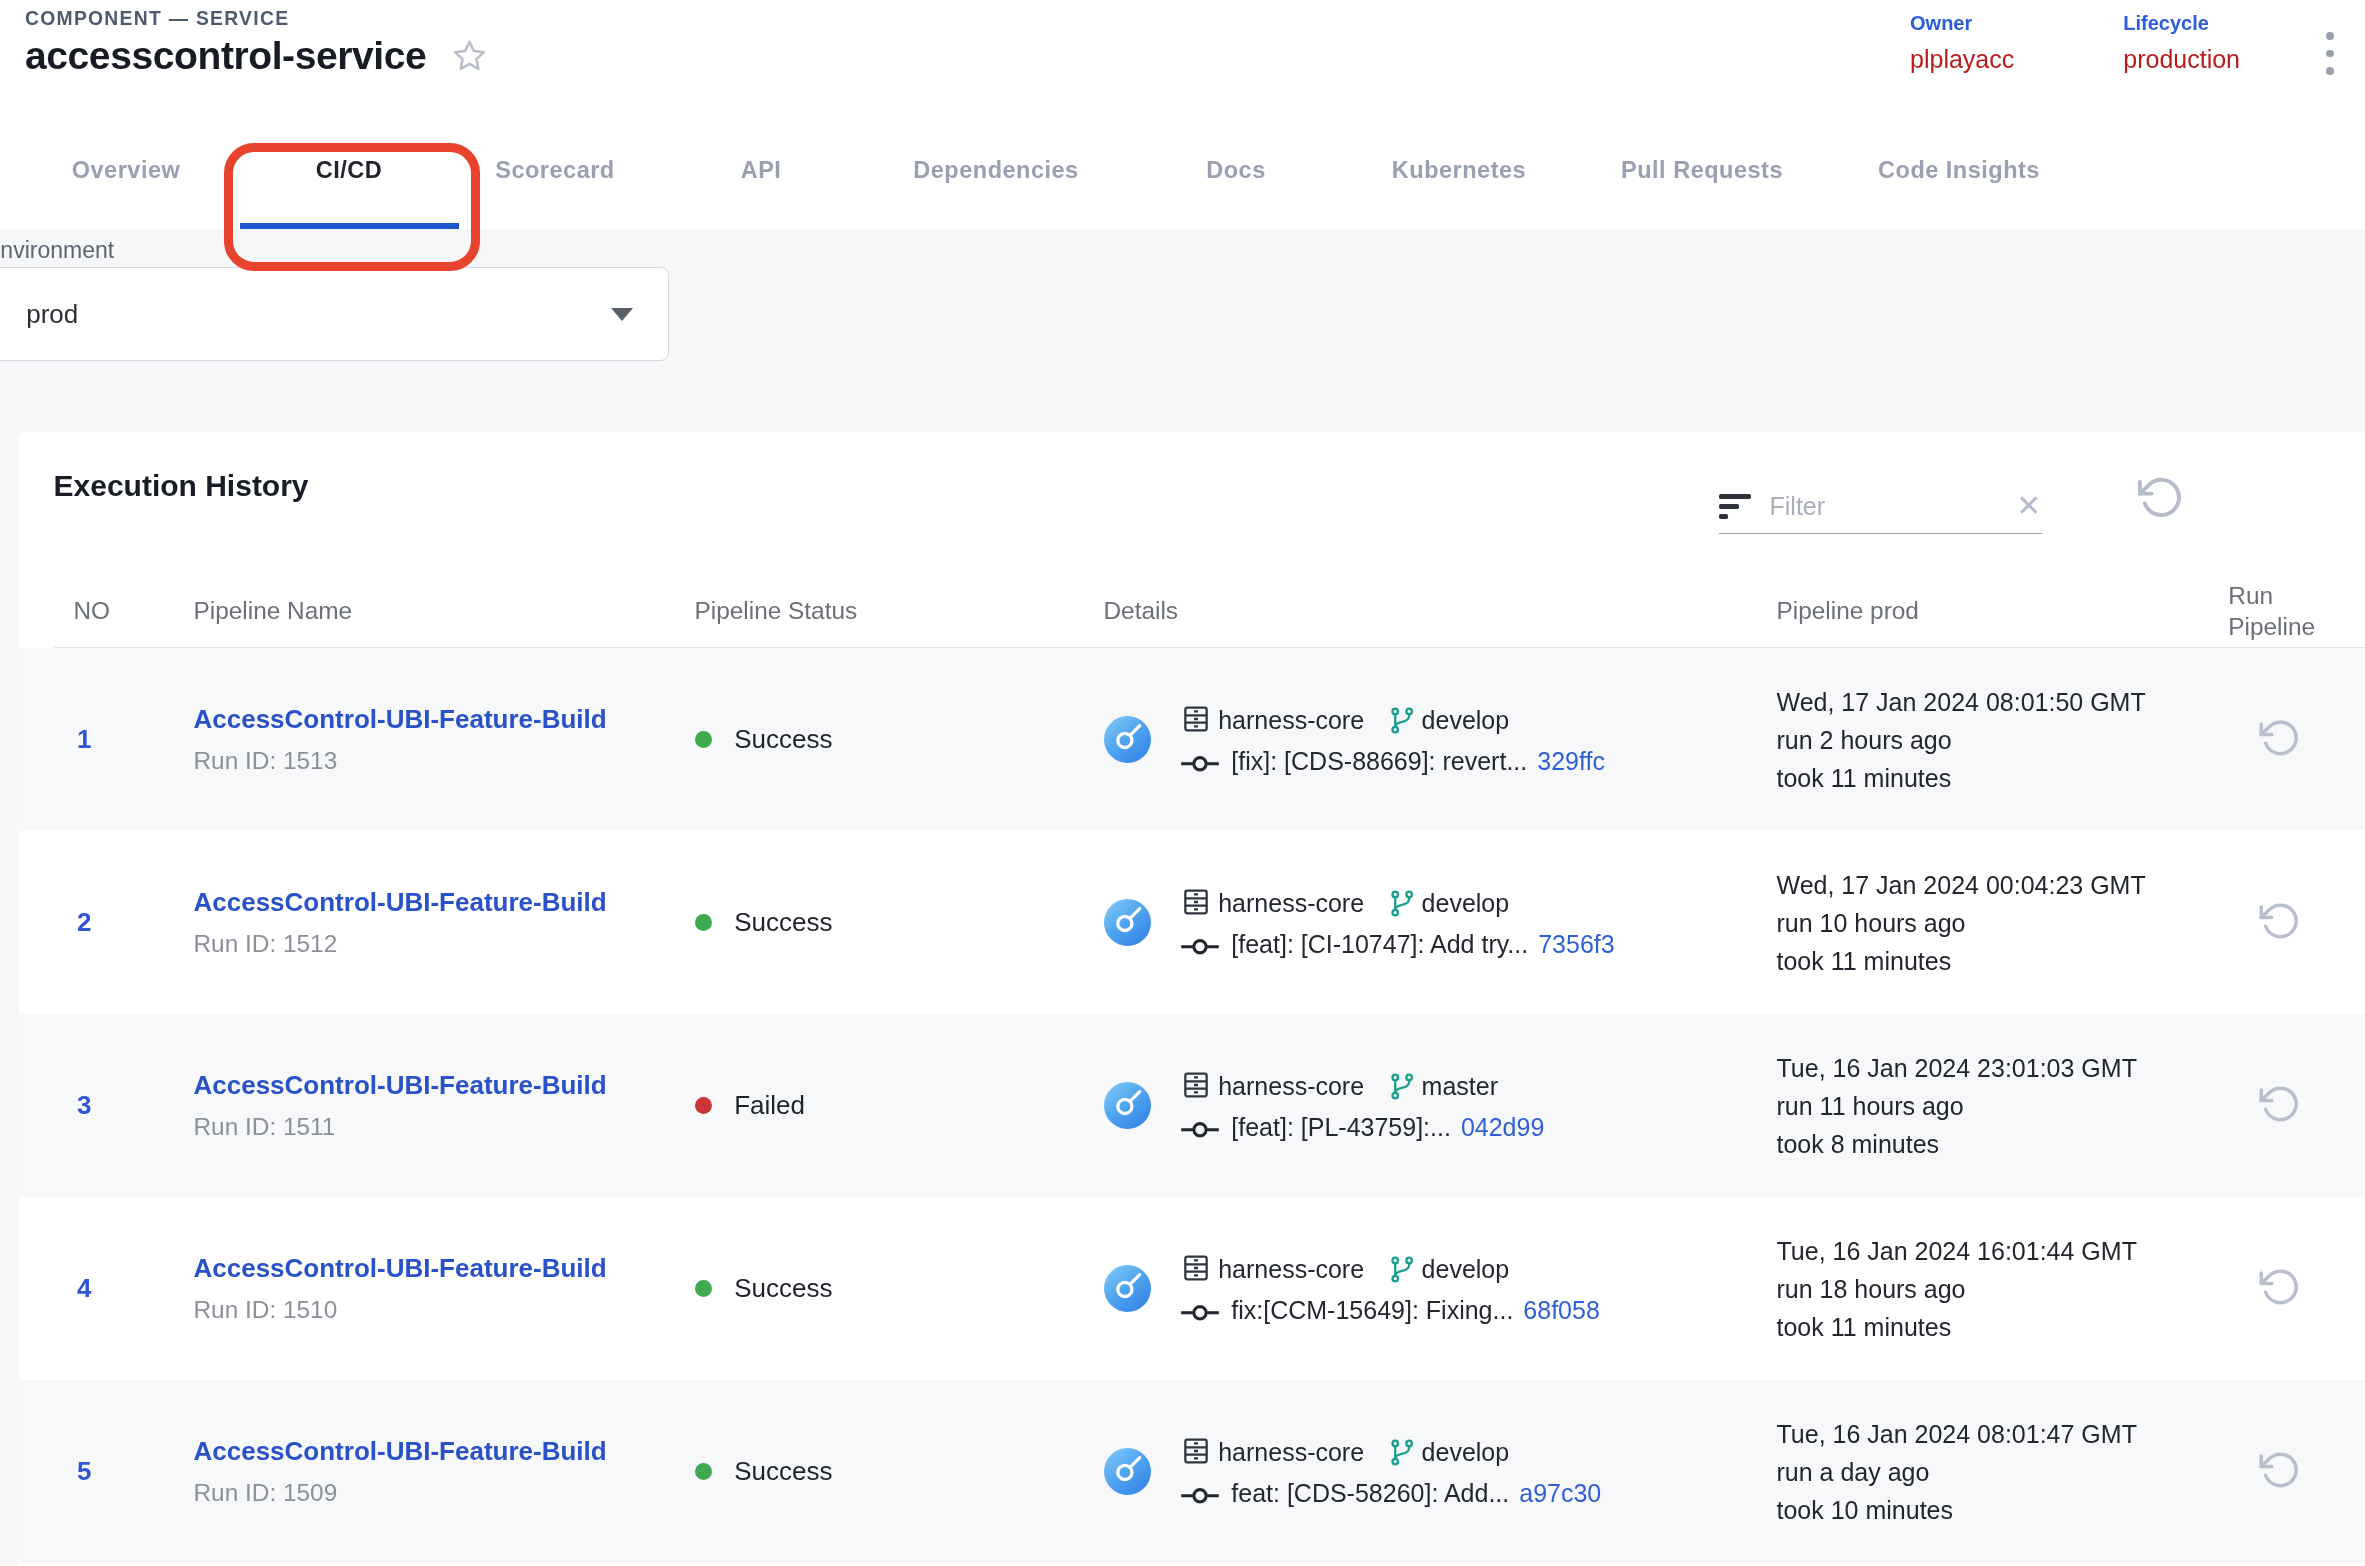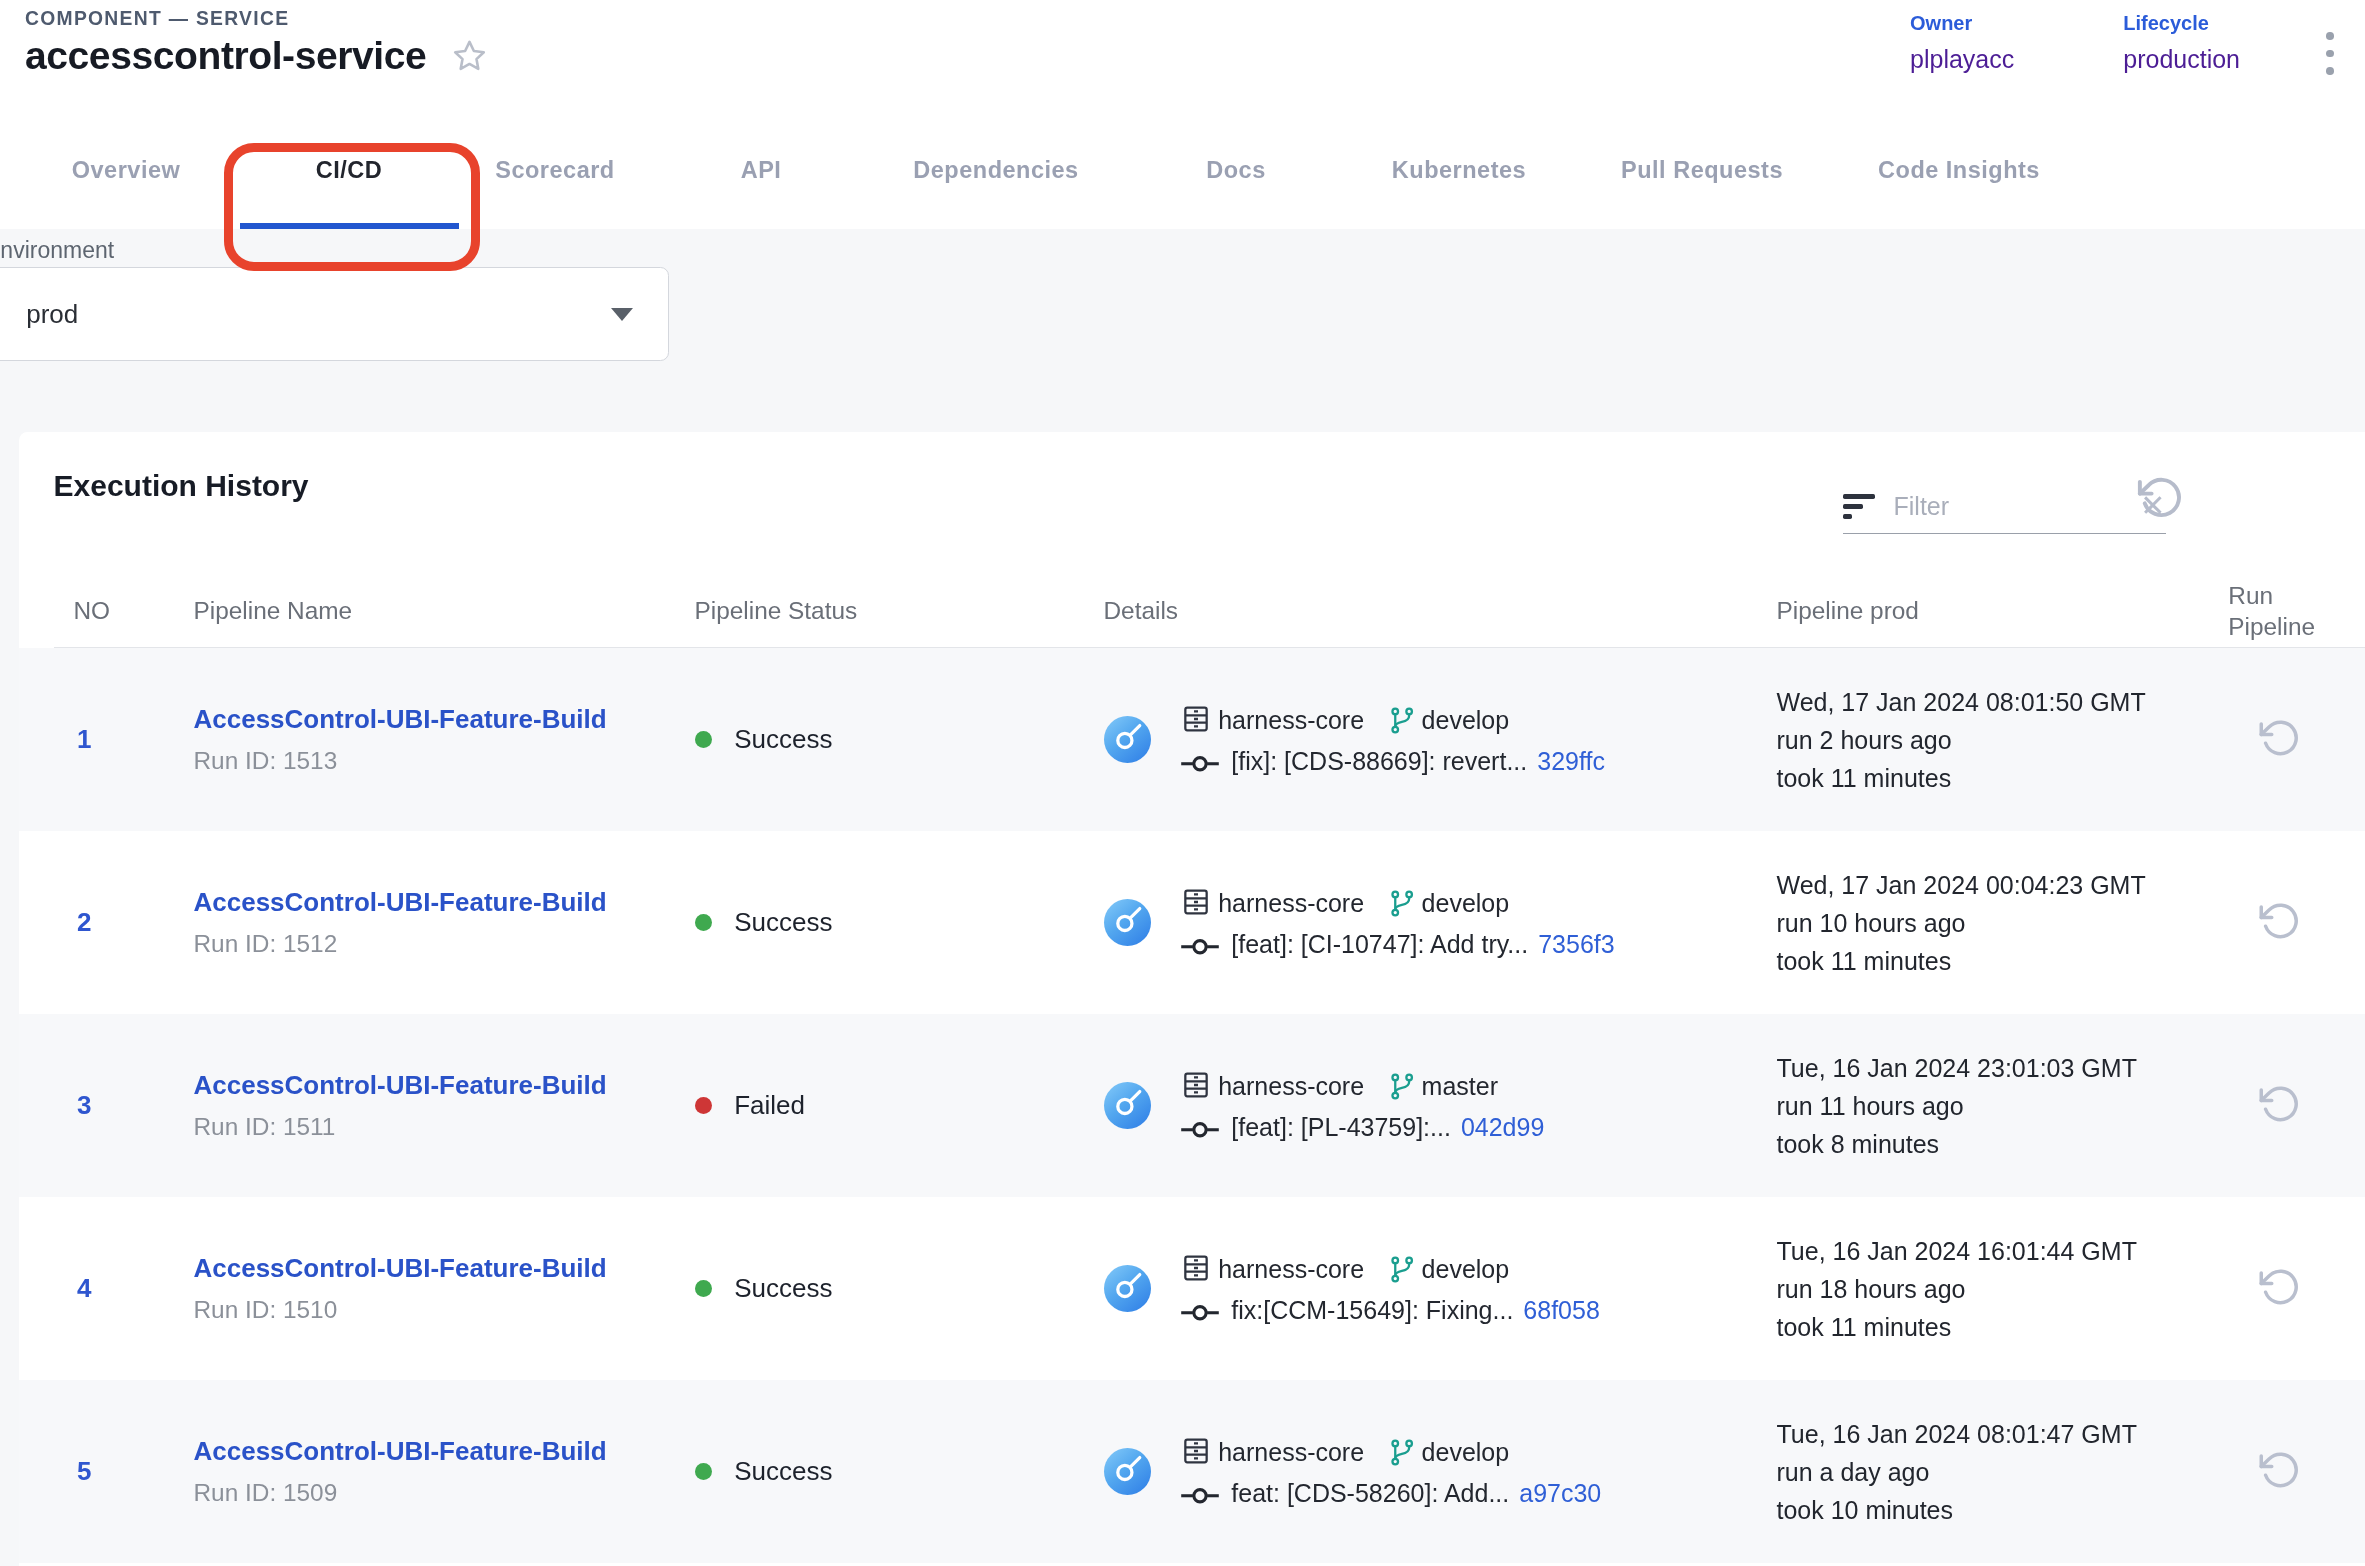--- a/index.html
+++ b/index.html
@@ -10,42 +10,42 @@
   }
 
   
   .topbar { position:absolute; left:0; top:0; width:2366px; height:136px; background:#fff; border-bottom:1.7px solid #e2e4e9; }
   .overline { position:absolute; left:25px; top:8.4px; font-size:19.3px; font-weight:600; letter-spacing:1.3px; color:#4e5a6e; }
   .title-row { position:absolute; left:25px; top:34px; display:flex; align-items:center; gap:23.5px; }
   .page-title { font-size:39px; font-weight:700; color:#171b24; letter-spacing:-0.4px; }
   .star-btn svg { width:39px; height:39px; display:block; }
   .topbar-meta { position:absolute; top:11.8px; right:126px; display:flex; gap:109px; }
   .meta-label { font-size:20px; font-weight:700; color:#2b5cd9; margin-bottom:10px; }
-  .meta-value { font-size:25px; color:#4c1d95; cursor:pointer; }
+  .meta-value { font-size:25px; color:#b91c1c; cursor:pointer; }
   .kebab-icon { position:absolute; right:32px; top:32px; display:flex; flex-direction:column; gap:10px; cursor:pointer; }
   .kebab-icon i { width:7.6px; height:7.6px; border-radius:50%; background:#9aa1ad; display:block; }
 
   
   .tabs { position:absolute; left:0; top:109px; width:2366px; height:120px; background:#fff; }
   .tab { position:absolute; top:61px; transform:translate(-50%,-50%); font-size:23.5px; font-weight:600; color:#9aa0b2; letter-spacing:0.5px; white-space:nowrap; cursor:pointer; }
   .tab.active { color:#22252d; }
   .tab-underline { position:absolute; left:240px; top:114px; width:219px; height:5.9px; background:#2156cf; }
   .annotation-box { position:absolute; left:224px; top:143px; width:256px; height:128px; border:9.2px solid #e8432c; border-radius:30px; z-index:6; pointer-events:none; }
 
   
   .content { position:absolute; left:0; top:229px; width:2366px; height:1337px; background:#f6f7f9; }
   .env-label { position:absolute; left:-15px; top:8.4px; font-size:23px; color:#5d6570; }
   .env-select { position:absolute; left:-11.8px; top:38px; width:681px; height:94px; background:#fff; border:1.7px solid #d4d7dd; border-radius:8.4px; display:flex; align-items:center; padding:0 35px 0 37px; cursor:pointer; }
   .env-value { font-size:26px; color:#2a2e35; flex:1; }
   .select-caret { width:0; height:0; border-left:11px solid transparent; border-right:11px solid transparent; border-top:13.5px solid #596069; }
 
   
   .card { position:absolute; left:18.5px; top:203px; width:2347px; height:1134px; background:#fff; border-radius:8.4px 0 0 0; }
   .section-title { position:absolute; left:35px; top:37px; font-size:30px; font-weight:700; color:#171c26; }
-  .filter-box { position:absolute; left:1824px; top:47px; width:323px; height:55px; border-bottom:1.7px solid #9aa0aa; display:flex; align-items:center; gap:17px;justify-content:space-between; }
+  .filter-box { position:absolute; left:1700px; top:47px; width:323px; height:55px; border-bottom:1.7px solid #9aa0aa; display:flex; align-items:center; gap:17px;justify-content:space-between; }
   .filter-icon { display:flex; flex-direction:column; align-items:flex-start; gap:5px; width:34px; }
   .filter-icon i { display:block; height:5px; background:#2d323d; border-radius:1.7px; }
   .filter-icon i:nth-child(1){ width:32px; }
   .filter-icon i:nth-child(2){ width:20px; }
   .filter-icon i:nth-child(3){ width:9.2px; }
   .filter-input { flex:1; min-width:0; border:none; outline:none; background:transparent; font-size:25px; color:#333a45; font-family:inherit; }
   .filter-input::placeholder { color:#a9aeba; }
   .clear-btn { font-size:30px; color:#b6bccb; line-height:1; cursor:pointer; font-weight:300; }
   .refresh-btn { position:absolute; left:2115px; top:42px; color:#b6bccb; cursor:pointer; }
   .refresh-btn svg { width:47px; height:47px; display:block; }

